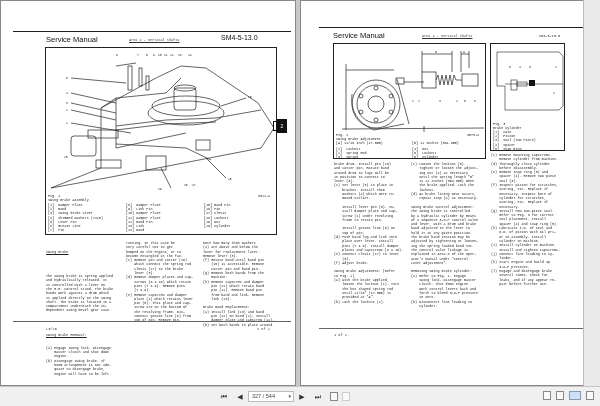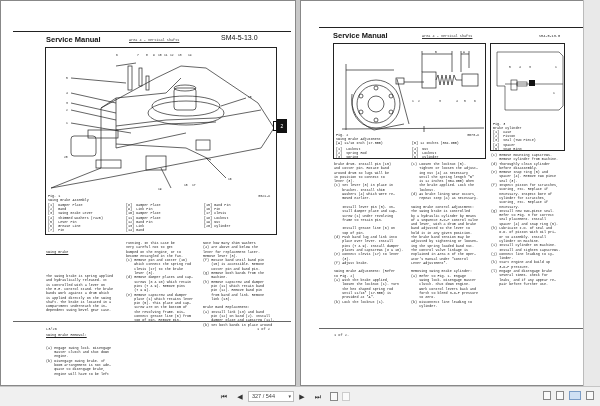--- a/index.html
+++ b/index.html
@@ -5,21 +5,21 @@
   * { box-sizing: border-box; margin: 0; padding: 0; }
   html, body { width: 600px; height: 406px; overflow: hidden; background: #9e9e9e; font-family: "Liberation Sans", sans-serif; }
   .viewer { position: relative; width: 600px; height: 406px; background: #a8a8a8; }
   .page { position: absolute; background: #fff; border: 1px solid #888; overflow: hidden; }
   .page-left { left: 0; top: 0; width: 296px; height: 386px; }
   .page-right { left: 300px; top: 0; width: 296px; height: 386px; }
   .gutter { position: absolute; left: 296px; top: 0; width: 4px; height: 386px; background: #c8c8c8; }
   .page-right-edge { position: absolute; left: 583px; top: 0; width: 17px; height: 386px; background: #e9e9e9; border-left: 1px solid #bbb; }
 
   .hdr-rule { position: absolute; height: 1px; background: #222; }
-  .hdr-title { position: absolute; font-weight: bold; font-size: 7.5px; color: #111; }
+  .hdr-title { position: absolute; font-weight: normal; font-size: 7.5px; color: #111; }
   .hdr-sub { position: absolute; font-size: 3.5px; color: #333; text-decoration: underline; font-family: "Liberation Mono", monospace; }
   .hdr-code { position: absolute; font-size: 7px; color: #111; font-family: "Liberation Sans", sans-serif; }
   .hdr-code.small { font-size: 3.5px; font-family: "Liberation Mono", monospace; }
 
   .fig { position: absolute; border: 1px solid #222; background: #fff; overflow: hidden; }
   .fig svg { position: absolute; left: 0; top: 0; }
   .caption { position: absolute; font-family: "Liberation Mono", monospace; font-size: 3.4px; line-height: 4.2px; color: #222; white-space: pre; }
   .col { position: absolute; font-family: "Liberation Mono", monospace; font-size: 3.4px; line-height: 4.3px; color: #222; white-space: pre-wrap; }
   .sect-title { text-decoration: underline; }
   .footer-l { position: absolute; font-family: "Liberation Mono", monospace; font-size: 3.6px; color: #333; }

